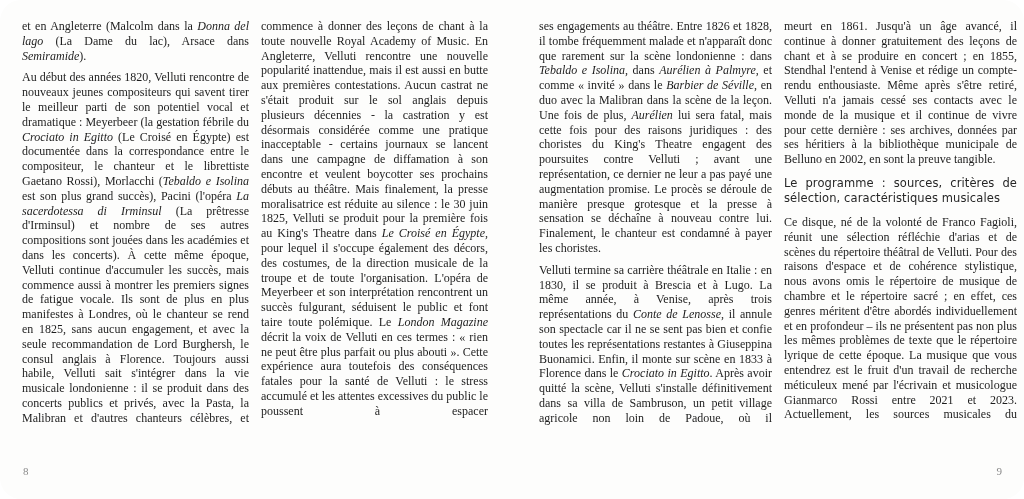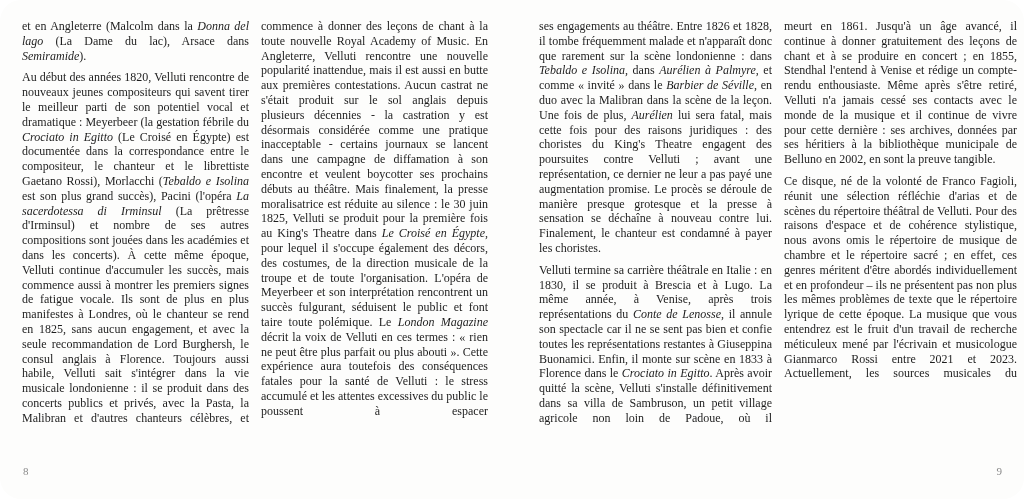--- a/index.html
+++ b/index.html
@@ -76,19 +76,20 @@
   </div>
 
   <div class="page page-right">
     <div class="cols">
       <div class="col">
         <p class="body-par">ses engagements au théâtre. Entre 1826 et 1828, il tombe fréquemment malade et n'apparaît donc que rarement sur la scène londonienne : dans <em>Tebaldo e Isolina</em>, dans <em>Aurélien à Palmyre</em>, et comme « invité » dans le <em>Barbier de Séville</em>, en duo avec la Malibran dans la scène de la leçon. Une fois de plus, <em>Aurélien</em> lui sera fatal, mais cette fois pour des raisons juridiques : des choristes du King's Theatre engagent des poursuites contre Velluti ; avant une représentation, ce dernier ne leur a pas payé une augmentation promise. Le procès se déroule de manière presque grotesque et la presse à sensation se déchaîne à nouveau contre lui. Finalement, le chanteur est condamné à payer les choristes.</p>
         <p class="body-par cont">Velluti termine sa carrière théâtrale en Italie : en 1830, il se produit à Brescia et à Lugo. La même année, à Venise, après trois représentations du <em>Conte de Lenosse</em>, il annule son spectacle car il ne se sent pas bien et confie toutes les représentations restantes à Giuseppina Buonamici. Enfin, il monte sur scène en 1833 à Florence dans le <em>Crociato in Egitto</em>. Après avoir quitté la scène, Velluti s'installe définitivement dans sa villa de Sambruson, un petit village agricole non loin de Padoue, où il</p>
       </div>
       <div class="col">
         <p class="body-par">meurt en 1861. Jusqu'à un âge avancé, il continue à donner gratuitement des leçons de chant et à se produire en concert ; en 1855, Stendhal l'entend à Venise et rédige un compte-rendu enthousiaste. Même après s'être retiré, Velluti n'a jamais cessé ses contacts avec le monde de la musique et il continue de vivre pour cette dernière : ses archives, données par ses héritiers à la bibliothèque municipale de Belluno en 2002, en sont la preuve tangible.</p>
+        <h2 class="sans-heading">Le programme : sources, critères de sélection, caractéristiques musicales</h2>
         <p class="body-par cont">Ce disque, né de la volonté de Franco Fagioli, réunit une sélection réfléchie d'arias et de scènes du répertoire théâtral de Velluti. Pour des raisons d'espace et de cohérence stylistique, nous avons omis le répertoire de musique de chambre et le répertoire sacré ; en effet, ces genres méritent d'être abordés individuellement et en profondeur – ils ne présentent pas non plus les mêmes problèmes de texte que le répertoire lyrique de cette époque. La musique que vous entendrez est le fruit d'un travail de recherche méticuleux mené par l'écrivain et musicologue Gianmarco Rossi entre 2021 et 2023. Actuellement, les sources musicales du</p>
       </div>
     </div>
     <div class="page-num page-num-right">9</div>
   </div>
 
 </div>
 
 </body></html>

